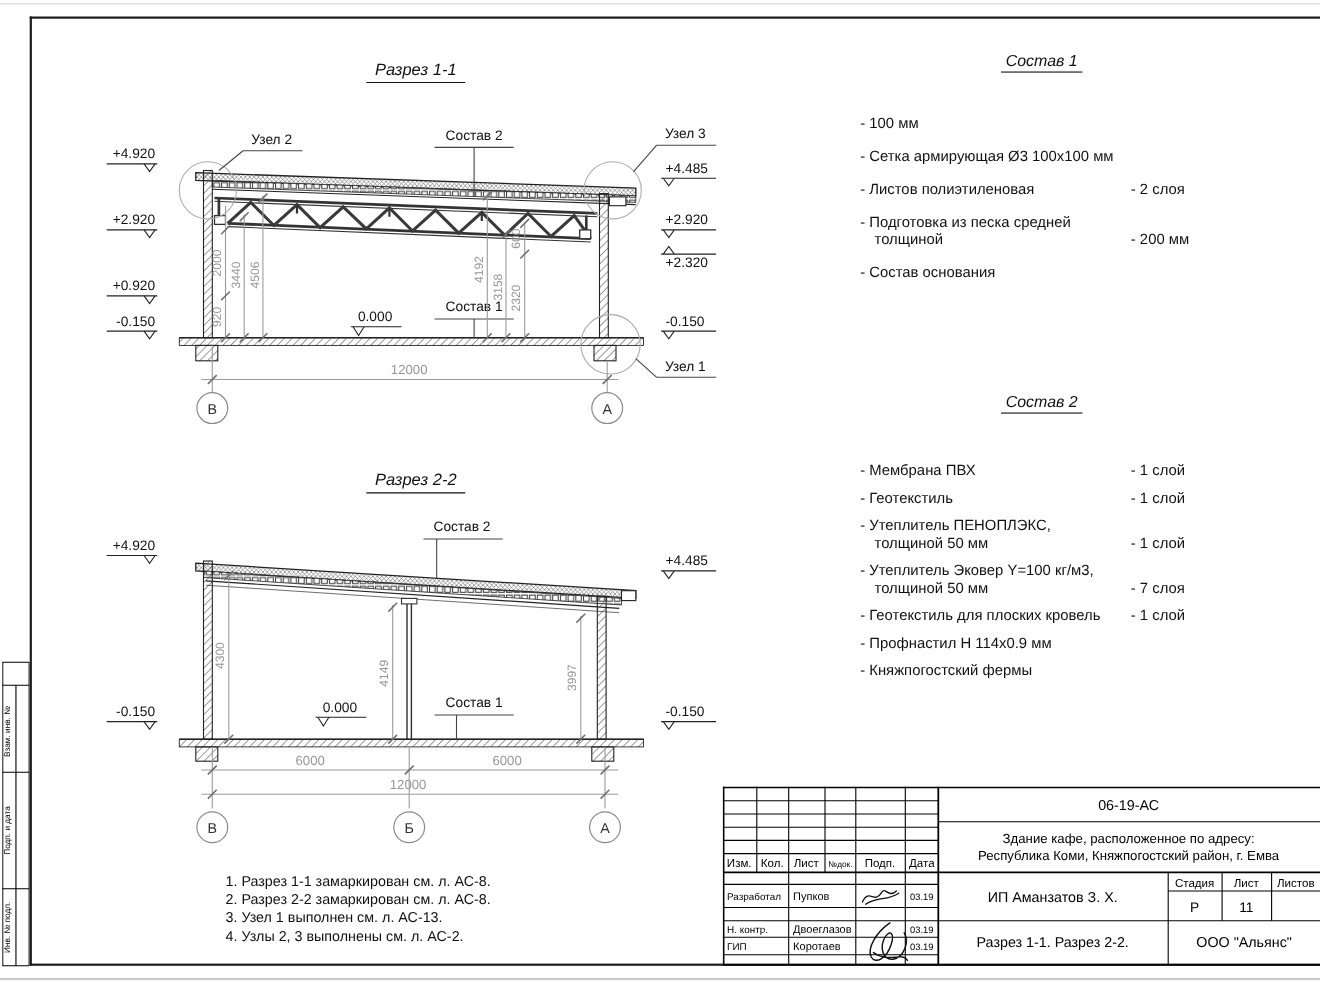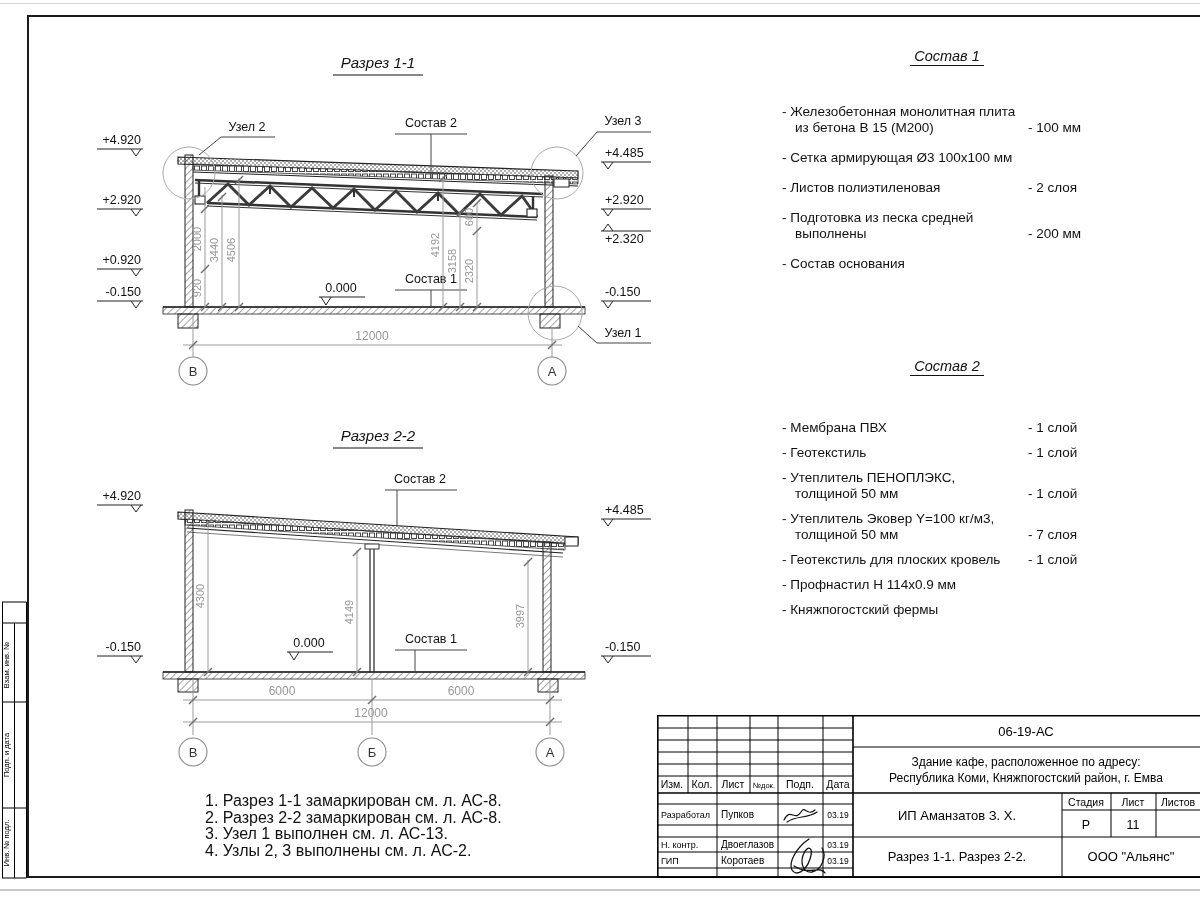--- a/index.html
+++ b/index.html
@@ -22,21 +22,21 @@
   .axcirc{stroke:#8a8a8a;stroke-width:1.1;fill:#fff;}
   .comp{position:absolute;width:330px;}
   .comp-title{font-size:14.5px;font-style:italic;text-align:center;margin-bottom:0;}
   .comp-title span{display:inline-block;border-bottom:1.2px solid #111;padding:0 4px 1px 4px;}
   .comp-items{margin-top:0;}
   .comp-item{display:flex;margin-bottom:14px;font-size:13.5px;line-height:16px;}
   .comp2 .comp-item{margin-bottom:9px;}
   .comp-text{flex:1;}
   .comp-cont{padding-left:13px;}
   .comp-val{width:84px;align-self:flex-end;white-space:nowrap;}
-  .notes{position:absolute;left:205px;top:793px;font-size:16px;line-height:16.5px;}
+  .notes{position:absolute;left:205px;top:793px;font-size:13px;line-height:16.5px;}
   .tb-line{stroke:#000;stroke-width:1;}
   .tb-line-b{stroke:#000;stroke-width:1.6;}
   .tb-txt{fill:#000;}
   .sig{stroke:#111;fill:none;stroke-linecap:round;}
 </style>
 </head>
 <body>
 
 <svg width="0" height="0" style="position:absolute">
   <defs>
@@ -309,41 +309,37 @@
     <text x="297" y="337" class="axtxt" text-anchor="middle">Б</text>
     <circle cx="475" cy="332" r="14" class="axcirc"></circle>
     <text x="475" y="337" class="axtxt" text-anchor="middle">А</text>
   </g>
 </svg>
 
 <div class="comp comp1" style="left:782px;top:48px">
   <div class="comp-title"><span>Состав 1</span></div>
   <div class="comp-items" style="margin-top:38px">
     <div class="comp-item">
-      <div class="comp-text">
-        <div>- Железобетонная  монолитная плита</div>
-        <div class="comp-cont">из бетона В 15 (М200)</div>
-      </div>
       <div class="comp-val">- 100 мм</div>
     </div>
     <div class="comp-item">
       <div class="comp-text">
           <div>- Сетка армирующая Ø3 100х100 мм</div>
         </div>
     </div>
     <div class="comp-item">
       <div class="comp-text">
           <div>- Листов полиэтиленовая</div>
         </div>
       <div class="comp-val">-  2 слоя</div>
     </div>
     <div class="comp-item">
       <div class="comp-text">
         <div>- Подготовка из песка средней</div>
-        <div class="comp-cont">выполнены</div>
+        <div class="comp-cont">толщиной</div>
       </div>
       <div class="comp-val">- 200 мм</div>
     </div>
     <div class="comp-item">
       <div class="comp-text">
           <div>- Состав основания</div>
         </div>
     </div>
   </div>
 </div>

